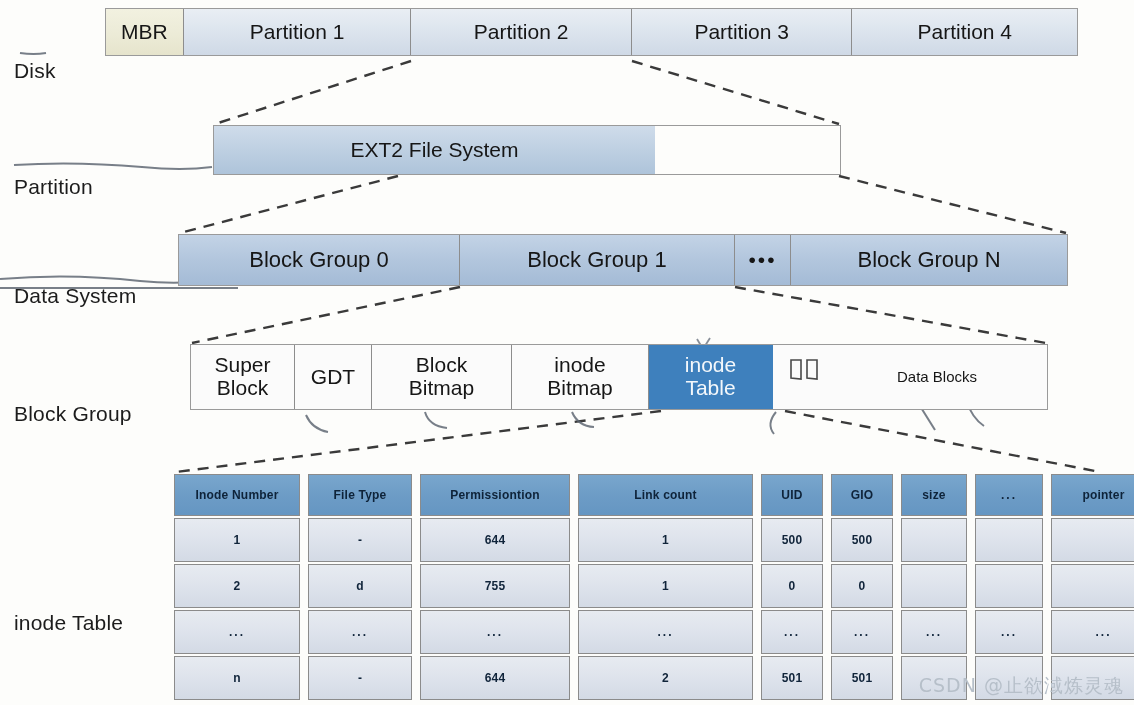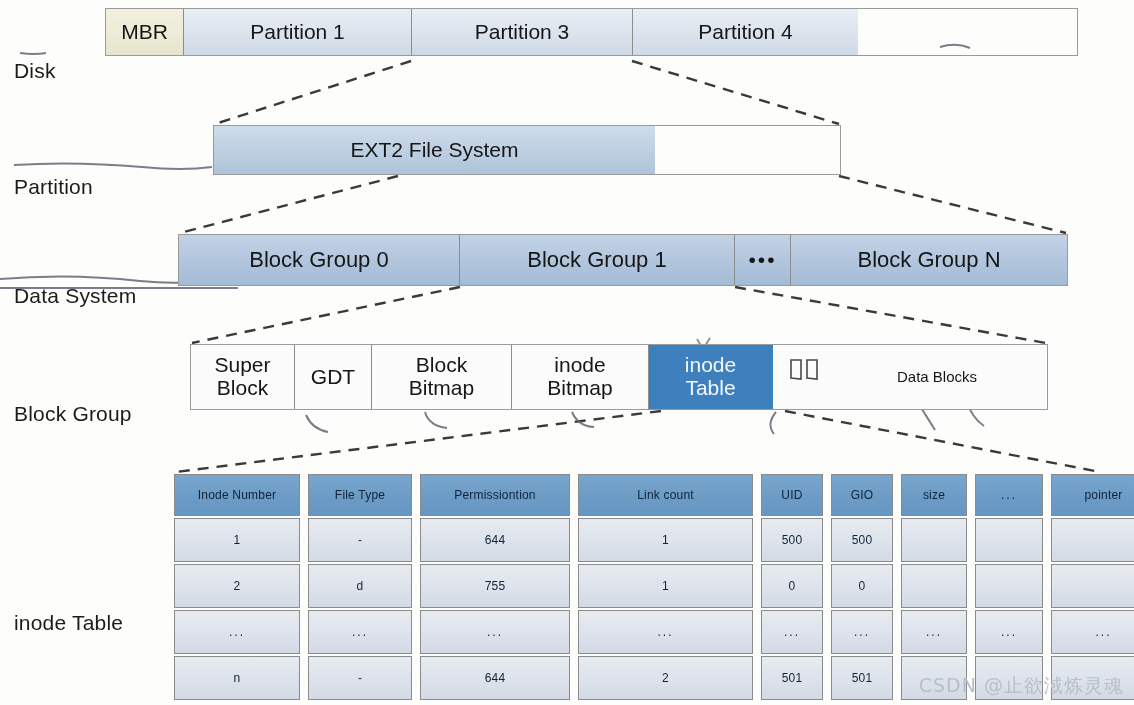--- a/index.html
+++ b/index.html
@@ -126,21 +126,21 @@
     column-gap: 8px;
     row-gap: 2px;
     z-index: 2;
   }
   .it-cell {
     box-sizing: border-box;
     display: flex;
     align-items: center;
     justify-content: center;
     font-size: 12px;
-    font-weight: normal;
+    font-weight: bold;
     color: #10243a;
     border: 1px solid #8b8b8b;
     letter-spacing: .2px;
     text-align: right;
   }
   .it-cell.head {
     background: linear-gradient(to bottom, #79a6cd 0%, #6d9cc6 50%, #6596c2 100%);
     color: #0e2339;
   }
   .it-cell.body {
@@ -207,20 +207,21 @@
 
     <g stroke="#6a7380" stroke-width="1.8" fill="none" opacity="0.8">
       <path d="M697,339 l6,10 l7,-11"></path>
     </g>
   </svg>
 
   <div class="row-label" style="left:14px; top:22px;">Disk</div>
   <div class="bar disk-bar">
     <div class="cell mbr" style="width:78px;">MBR</div>
     <div class="cell part" style="width:228px;">Partition 1</div>
+    <div class="cell part" style="width:221px;">Partition 2</div>
     <div class="cell part" style="width:221px;">Partition 3</div>
     <div class="cell part" style="width:225px;">Partition 4</div>
   </div>
 
   <div class="row-label" style="left:14px; top:138px;">Partition</div>
   <div class="bar partition-bar">
     <div class="cell ext2" style="width:441px;">EXT2 File System</div>
   </div>
 
   <div class="row-label" style="left:14px; top:247px;">Data System</div>

